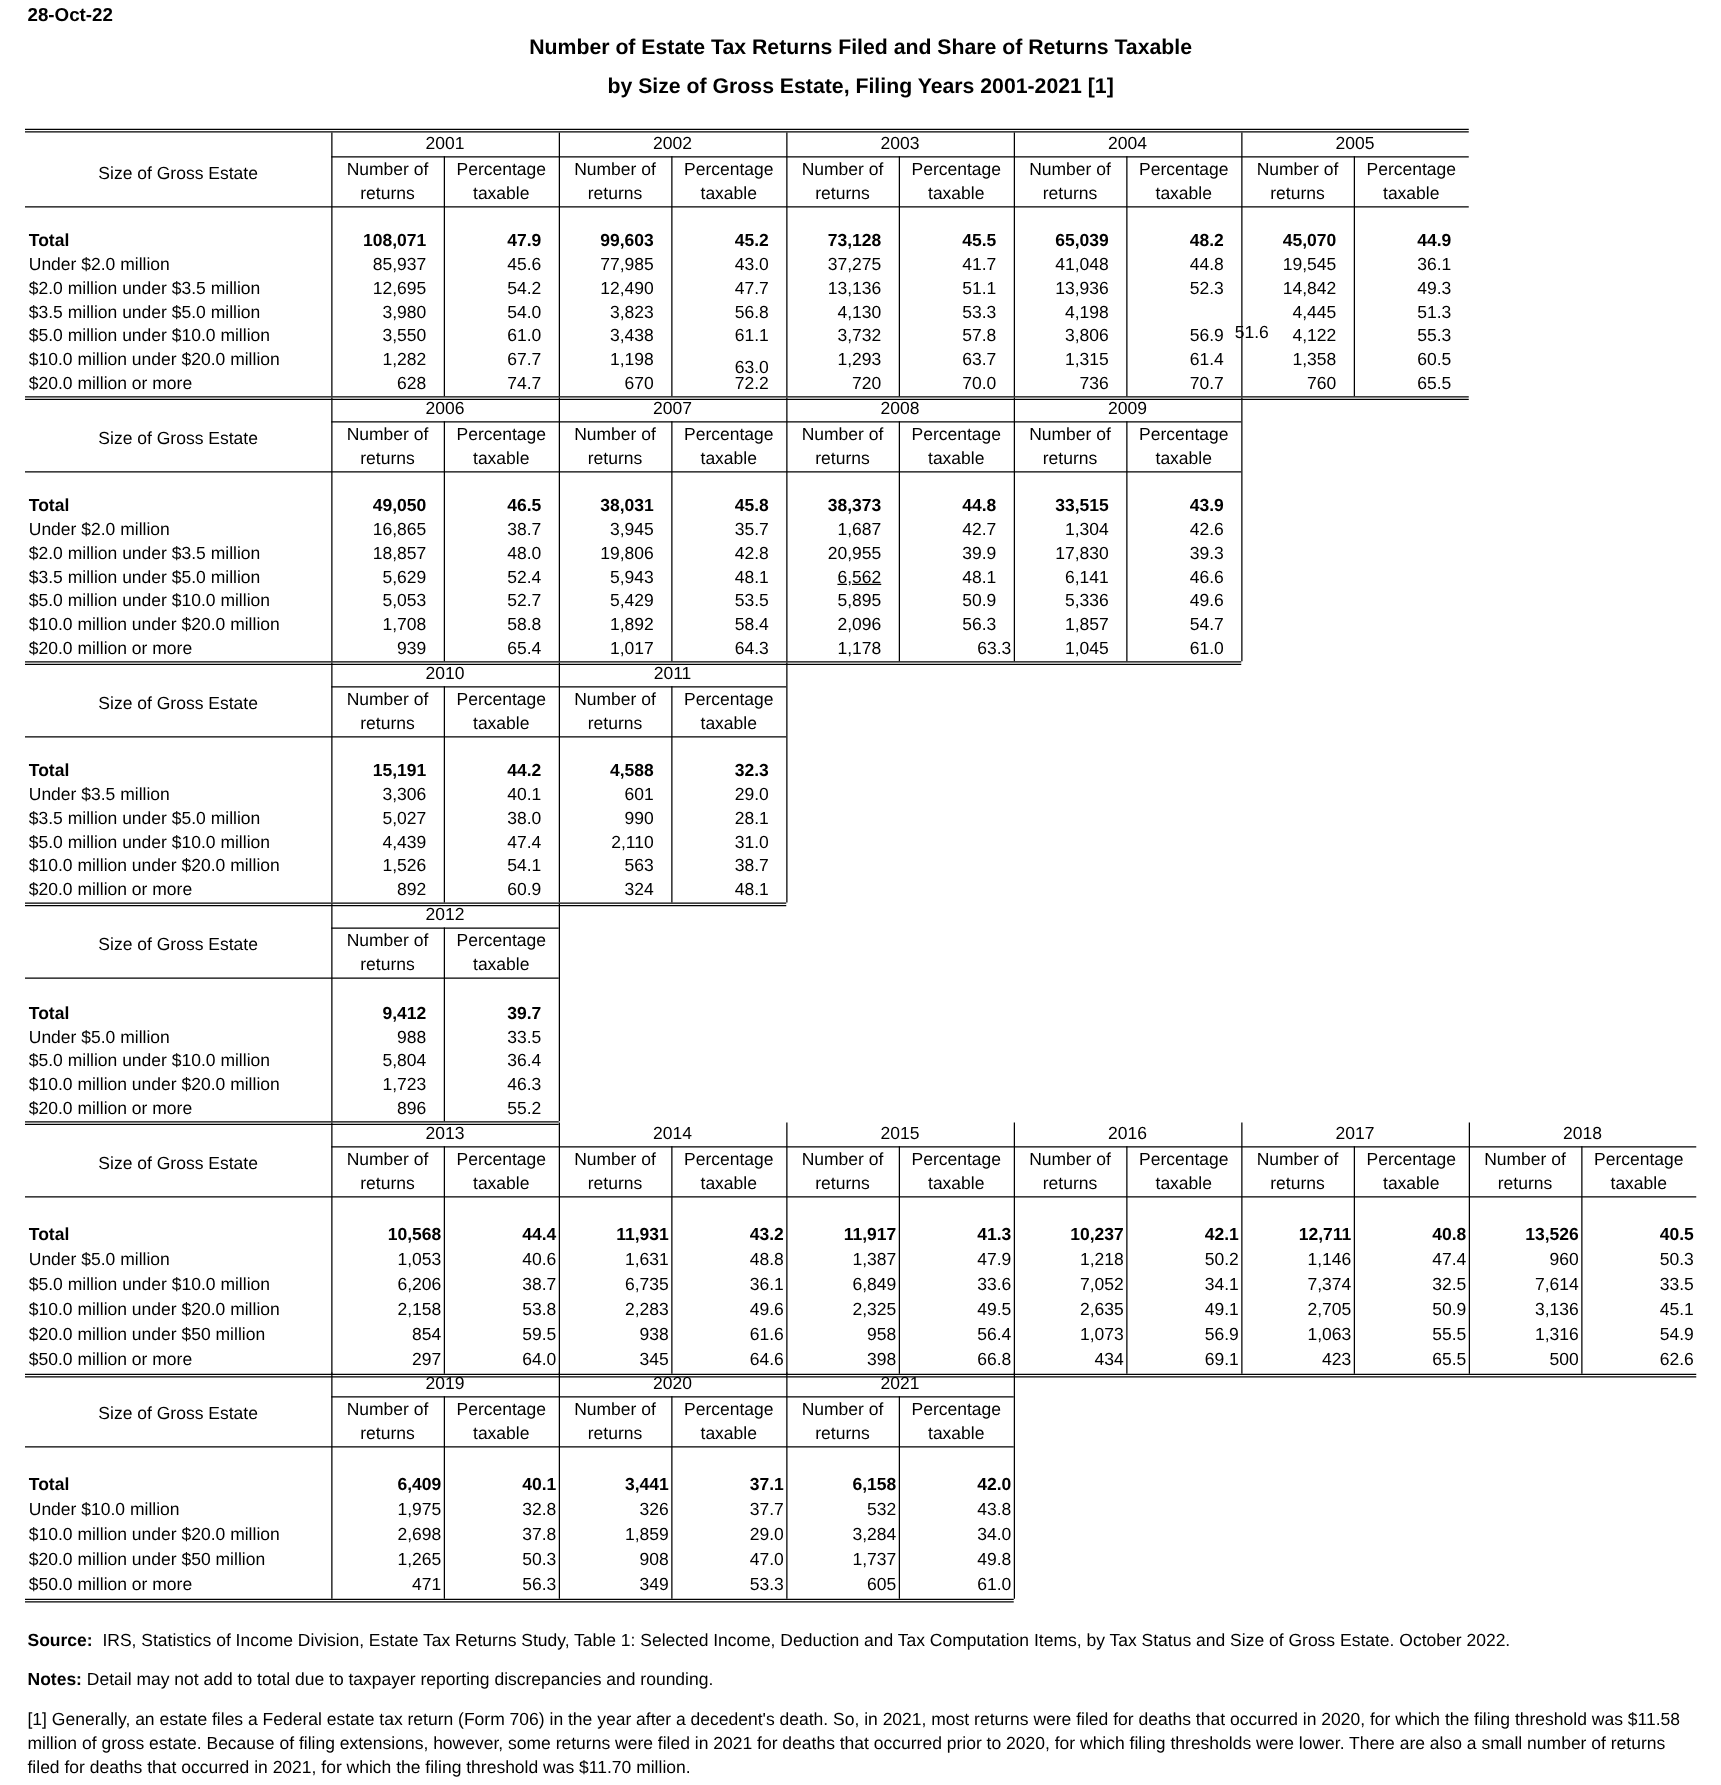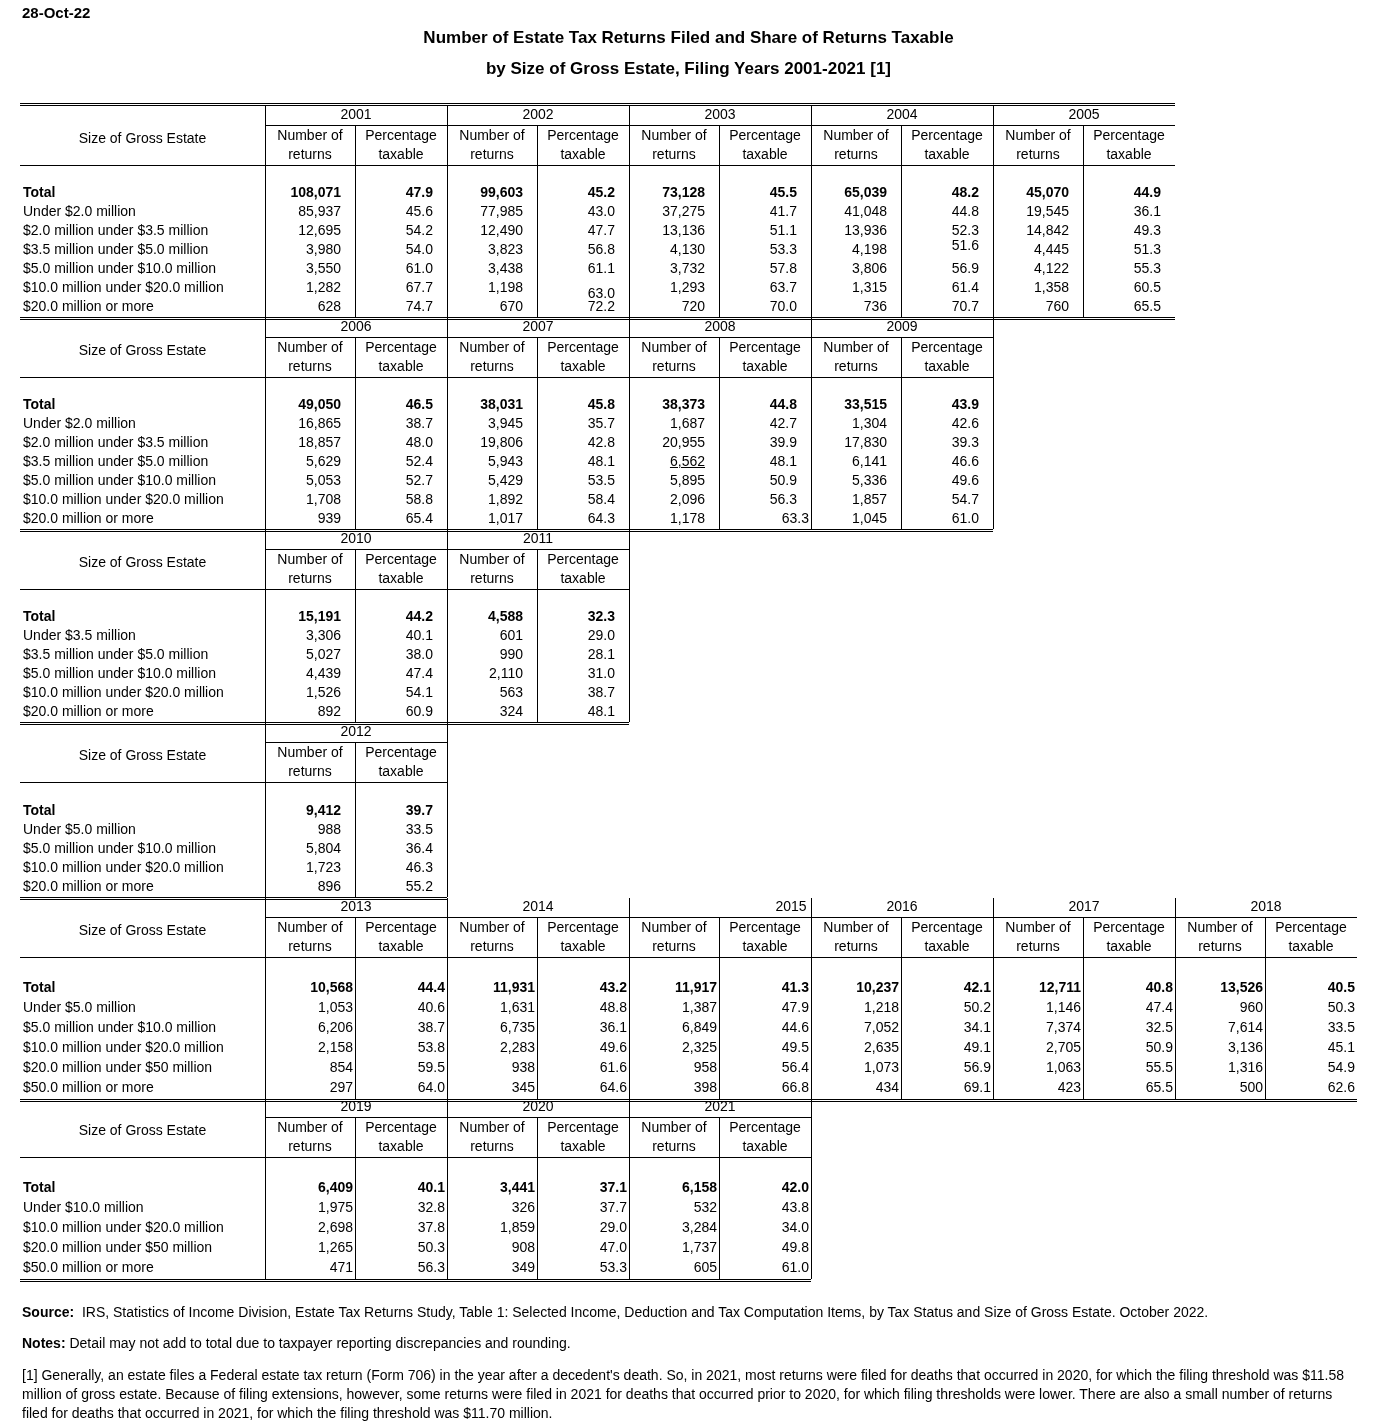--- a/index.html
+++ b/index.html
@@ -101,21 +101,21 @@
     <div class="cell r" style="left: 993px; width: 76px; top: 221px;">14,842</div>
     <div class="cell r" style="left: 1083px; width: 78px; top: 221px;">49.3</div>
     <div class="cell" style="left: 23px; top: 240px;">$3.5 million under $5.0 million</div>
     <div class="cell r" style="left: 265px; width: 76px; top: 240px;">3,980</div>
     <div class="cell r" style="left: 355px; width: 78px; top: 240px;">54.0</div>
     <div class="cell r" style="left: 447px; width: 76px; top: 240px;">3,823</div>
     <div class="cell r" style="left: 537px; width: 78px; top: 240px;">56.8</div>
     <div class="cell r" style="left: 629px; width: 76px; top: 240px;">4,130</div>
     <div class="cell r" style="left: 719px; width: 78px; top: 240px;">53.3</div>
     <div class="cell r" style="left: 811px; width: 76px; top: 240px;">4,198</div>
-    <div class="cell r" style="left: 901px; width: 78px; top: 236px;">51.6</div>
+    <div class="cell r" style="left: 901px; width: 78px; top: 256px; padding-left: 36px;">51.6</div>
     <div class="cell r" style="left: 993px; width: 76px; top: 240px;">4,445</div>
     <div class="cell r" style="left: 1083px; width: 78px; top: 240px;">51.3</div>
     <div class="cell" style="left: 23px; top: 259px;">$5.0 million under $10.0 million</div>
     <div class="cell r" style="left: 265px; width: 76px; top: 259px;">3,550</div>
     <div class="cell r" style="left: 355px; width: 78px; top: 259px;">61.0</div>
     <div class="cell r" style="left: 447px; width: 76px; top: 259px;">3,438</div>
     <div class="cell r" style="left: 537px; width: 78px; top: 259px;">61.1</div>
     <div class="cell r" style="left: 629px; width: 76px; top: 259px;">3,732</div>
     <div class="cell r" style="left: 719px; width: 78px; top: 259px;">57.8</div>
     <div class="cell r" style="left: 811px; width: 76px; top: 259px;">3,806</div>
@@ -328,21 +328,21 @@
     <div class="cell c" style="left: 265px; width: 90px; top: 937px;">returns</div>
     <div class="cell c" style="left: 355px; width: 92px; top: 918px;">Percentage</div>
     <div class="cell c" style="left: 355px; width: 92px; top: 937px;">taxable</div>
     <div class="cell c" style="left: 447px; width: 182px; top: 897px;">2014</div>
     <div class="vline" style="left: 537px; top: 917px; height: 182px;"></div>
     <div class="vline" style="left: 629px; top: 898px; height: 201px;"></div>
     <div class="cell c" style="left: 447px; width: 90px; top: 918px;">Number of</div>
     <div class="cell c" style="left: 447px; width: 90px; top: 937px;">returns</div>
     <div class="cell c" style="left: 537px; width: 92px; top: 918px;">Percentage</div>
     <div class="cell c" style="left: 537px; width: 92px; top: 937px;">taxable</div>
-    <div class="cell c" style="left: 666px; width: 182px; top: 897px; padding-left: 34px;">2015</div>
+    <div class="cell c" style="left: 629px; width: 182px; top: 897px;">2015</div>
     <div class="vline" style="left: 719px; top: 917px; height: 182px;"></div>
     <div class="vline" style="left: 811px; top: 898px; height: 201px;"></div>
     <div class="cell c" style="left: 629px; width: 90px; top: 918px;">Number of</div>
     <div class="cell c" style="left: 629px; width: 90px; top: 937px;">returns</div>
     <div class="cell c" style="left: 719px; width: 92px; top: 918px;">Percentage</div>
     <div class="cell c" style="left: 719px; width: 92px; top: 937px;">taxable</div>
     <div class="cell c" style="left: 811px; width: 182px; top: 897px;">2016</div>
     <div class="vline" style="left: 901px; top: 917px; height: 182px;"></div>
     <div class="vline" style="left: 993px; top: 898px; height: 201px;"></div>
     <div class="cell c" style="left: 811px; width: 90px; top: 918px;">Number of</div>
@@ -387,21 +387,21 @@
     <div class="cell r" style="left: 993px; width: 88px; top: 998px;">1,146</div>
     <div class="cell r" style="left: 1083px; width: 90px; top: 998px;">47.4</div>
     <div class="cell r" style="left: 1175px; width: 88px; top: 998px;">960</div>
     <div class="cell r" style="left: 1265px; width: 90px; top: 998px;">50.3</div>
     <div class="cell" style="left: 23px; top: 1018px;">$5.0 million under $10.0 million</div>
     <div class="cell r" style="left: 265px; width: 88px; top: 1018px;">6,206</div>
     <div class="cell r" style="left: 355px; width: 90px; top: 1018px;">38.7</div>
     <div class="cell r" style="left: 447px; width: 88px; top: 1018px;">6,735</div>
     <div class="cell r" style="left: 537px; width: 90px; top: 1018px;">36.1</div>
     <div class="cell r" style="left: 629px; width: 88px; top: 1018px;">6,849</div>
-    <div class="cell r" style="left: 719px; width: 90px; top: 1018px;">44.6</div>
+    <div class="cell r" style="left: 719px; width: 90px; top: 1018px;">33.6</div>
     <div class="cell r" style="left: 811px; width: 88px; top: 1018px;">7,052</div>
     <div class="cell r" style="left: 901px; width: 90px; top: 1018px;">34.1</div>
     <div class="cell r" style="left: 993px; width: 88px; top: 1018px;">7,374</div>
     <div class="cell r" style="left: 1083px; width: 90px; top: 1018px;">32.5</div>
     <div class="cell r" style="left: 1175px; width: 88px; top: 1018px;">7,614</div>
     <div class="cell r" style="left: 1265px; width: 90px; top: 1018px;">33.5</div>
     <div class="cell" style="left: 23px; top: 1038px;">$10.0 million under $20.0 million</div>
     <div class="cell r" style="left: 265px; width: 88px; top: 1038px;">2,158</div>
     <div class="cell r" style="left: 355px; width: 90px; top: 1038px;">53.8</div>
     <div class="cell r" style="left: 447px; width: 88px; top: 1038px;">2,283</div>

